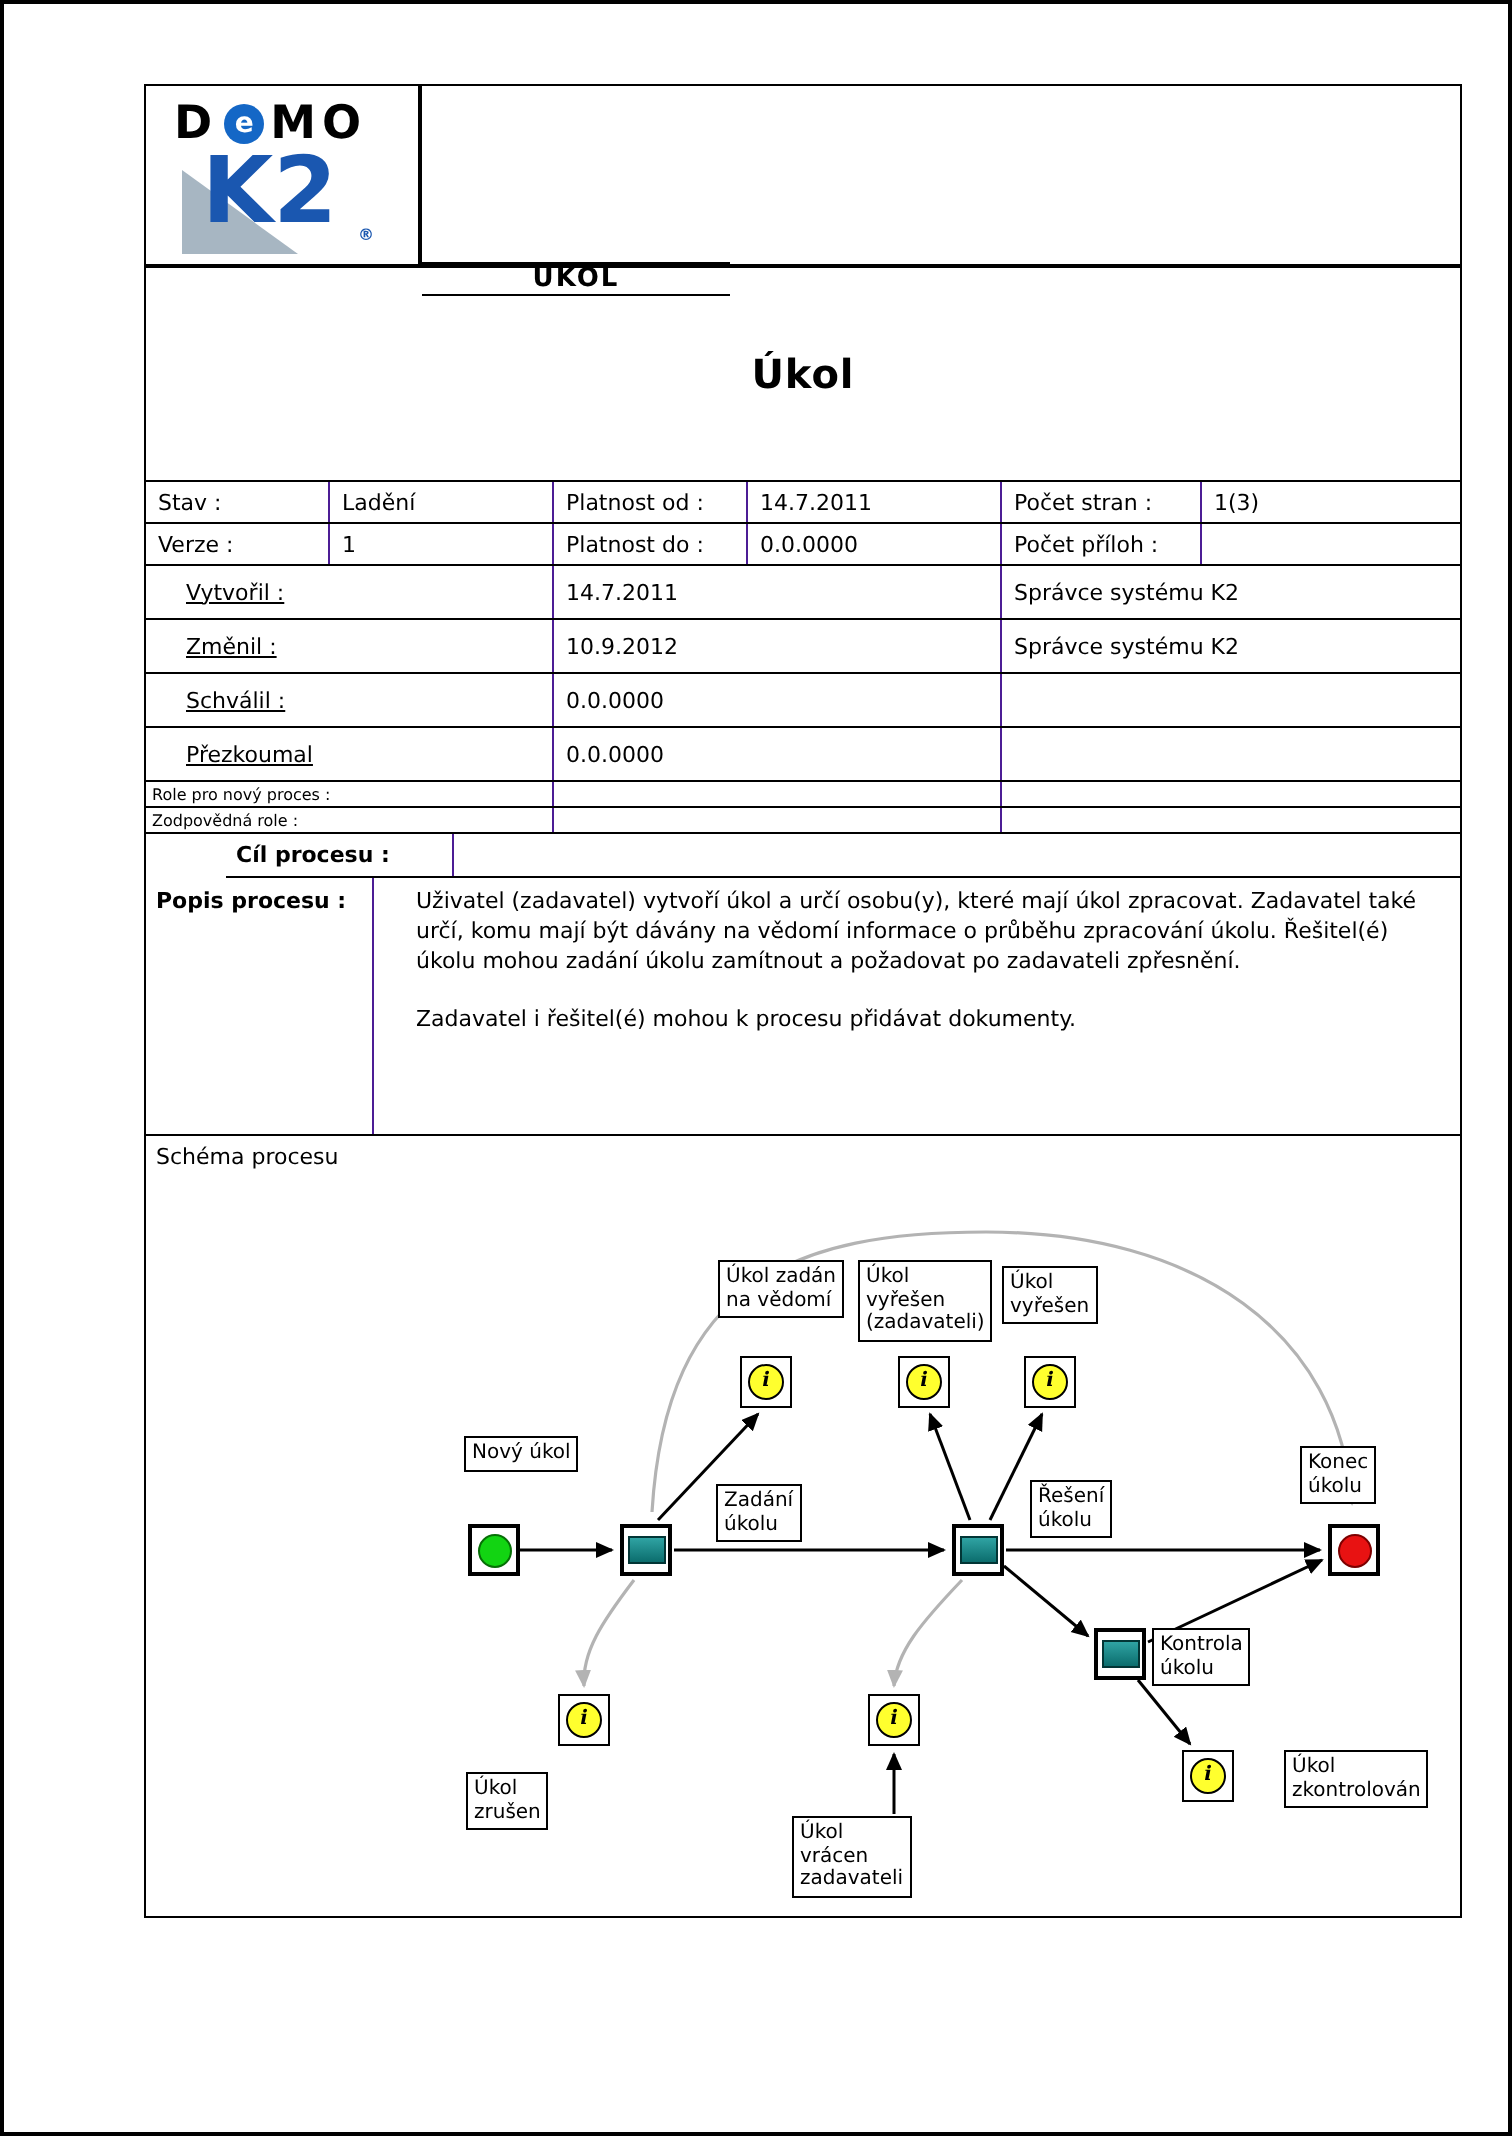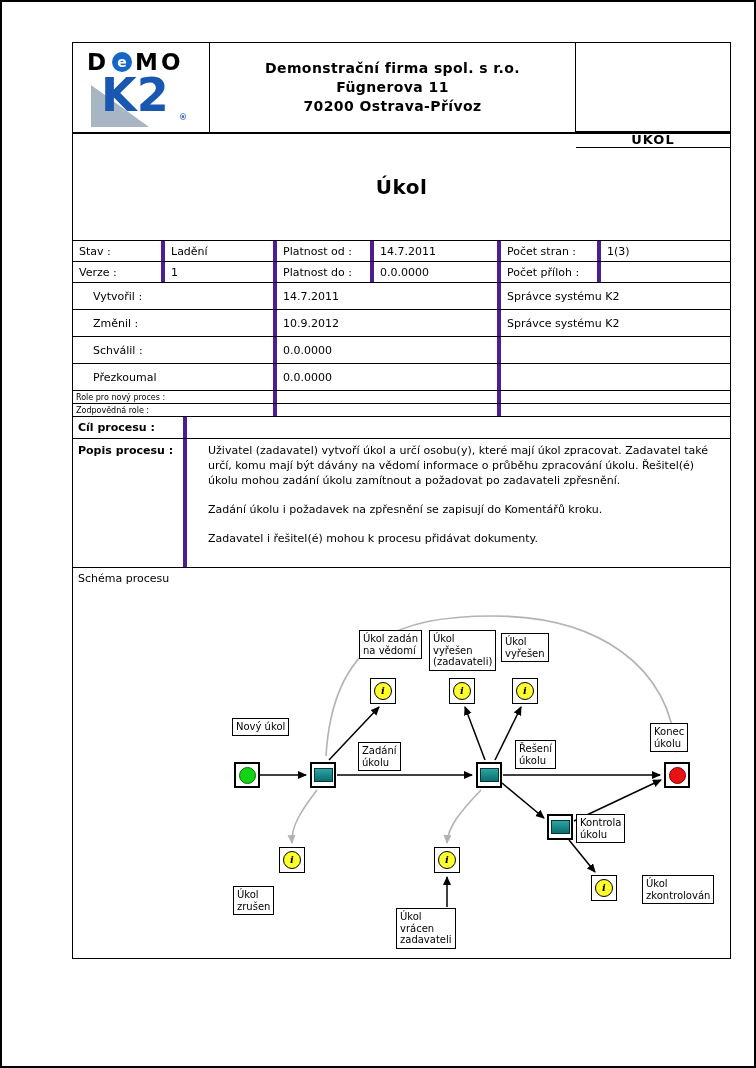--- a/index.html
+++ b/index.html
@@ -22,26 +22,26 @@
   .logo-e{display:inline-flex;width:20px;height:20px;border-radius:50%;background:#1467c6;color:#fff;align-items:center;justify-content:center;font-size:14px;font-weight:bold;letter-spacing:0;}
   .logo-k2{position:relative;height:52px;margin-top:2px;}
   .logo-tri{position:absolute;left:4px;top:8px;width:0;height:0;border-bottom:42px solid #a7b6c2;border-right:58px solid transparent;}
   .logo-k2-text{position:absolute;left:14px;top:-8px;font-size:46px;font-weight:bold;color:#1a57b0;line-height:52px;}
   .logo-reg{position:absolute;left:92px;top:36px;font-size:8px;color:#1a57b0;font-weight:bold;}
   
   .body-box{position:absolute;left:70px;top:131px;width:659px;height:826px;border:1px solid #000;box-sizing:border-box;display:flex;flex-direction:column;}
   .row{display:flex;border-bottom:1px solid #000;box-sizing:border-box;flex:none;}
   .row.title-row{height:107px;align-items:center;justify-content:center;}
   .doc-title{font-size:20px;font-weight:bold;letter-spacing:0.5px;}
-  .cell{box-sizing:border-box;border-right:4px solid #4c1d95;display:flex;align-items:center;padding-left:6px;font-size:11px;overflow:hidden;white-space:nowrap;}
+  .cell{box-sizing:border-box;border-right:1px solid #4c1d95;display:flex;align-items:center;padding-left:6px;font-size:11px;overflow:hidden;white-space:nowrap;}
   .cell.lastc{border-right:none;}
   .b{font-weight:bold;}
-  .r21{height:21px;} .r27{height:27px;} .r13{height:13px;} .r22{height:22px;}
+  .r21{height:21px;} .r27{height:27px;} .r13{height:13px;} .r22{height:22px;margin-left:40px;}
   .cell.small{font-size:8px;font-weight:normal;padding-left:3px;}
-  .cell.indent{padding-left:20px;}
+  .cell.indent{padding-left:20px;text-decoration:underline;}
   .popis-row{height:129px;}
   .popis-row .cell{align-items:flex-start;white-space:normal;}
   .popis-label{padding-top:5px;}
   .popis-text{display:block;padding:4px 10px 0 5px;font-size:11px;line-height:15px;}
   .popis-text p{margin:0 0 14px 16px;}
   
   .schema-row{flex:1;border-bottom:none;position:relative;display:block;}
   .schema-label{position:absolute;left:5px;top:4px;font-size:11px;font-weight:normal;}
   .dg-arrows{position:absolute;left:0;top:0;}
   .dg-arrows line{stroke:#000;stroke-width:1.5px;}
@@ -70,25 +70,20 @@
           <span class="logo-e">e</span>
           <span>MO</span>
         </div>
         <div class="logo-k2">
           <span class="logo-tri"></span>
           <span class="logo-k2-text">K2</span>
           <span class="logo-reg">®</span>
         </div>
       </div>
     </div>
-    <div class="company-cell">
-      <span>Demonstrační firma spol. s r.o.</span>
-      <span>Fügnerova 11</span>
-      <span>70200 Ostrava-Přívoz</span>
-    </div>
     <div class="code-cell">
       <div class="sub"></div>
       <div class="sub mid">UKOL</div>
       <div class="sub"></div>
     </div>
   </div>
 
   <div class="body-box">
 
     <div class="row title-row">
@@ -151,21 +146,20 @@
 
     <div class="row r22">
       <div class="cell b" style="width:114px;padding-left:5px">Cíl procesu :</div>
     </div>
 
     <div class="row popis-row">
       <div class="cell b popis-label" style="width:114px;padding-left:5px">Popis procesu :</div>
       <div class="cell lastc" style="flex:1;padding:0">
         <div class="popis-text">
           <p>Uživatel (zadavatel) vytvoří úkol a určí osobu(y), které mají úkol zpracovat. Zadavatel také určí, komu mají být dávány na vědomí informace o průběhu zpracování úkolu. Řešitel(é) úkolu mohou zadání úkolu zamítnout a požadovat po zadavateli zpřesnění.</p>
-          <p>Zadání úkolu i požadavek na zpřesnění se zapisují do Komentářů kroku.</p>
           <p>Zadavatel i řešitel(é) mohou k procesu přidávat dokumenty.</p>
         </div>
       </div>
     </div>
 
     <div class="row schema-row">
       <span class="schema-label">Schéma procesu</span>
 
       <svg class="dg-arrows" width="657" height="390" viewBox="0 0 657 390">
         <defs>

